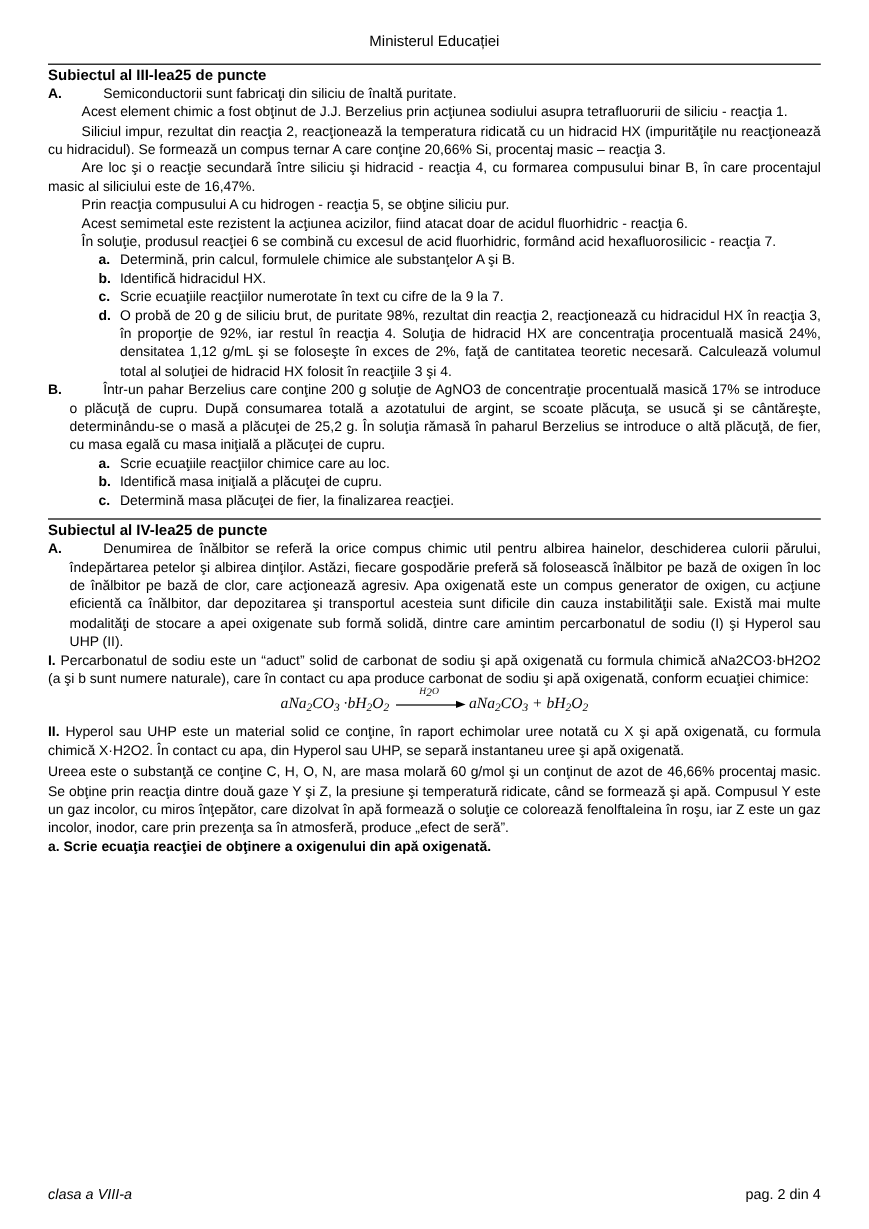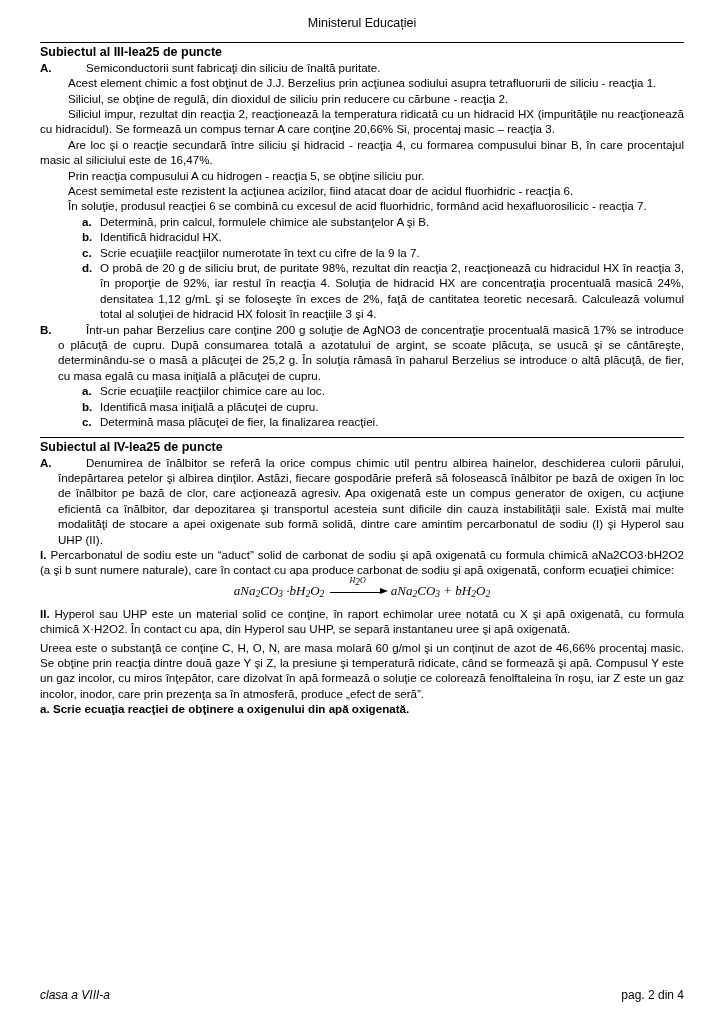--- a/index.html
+++ b/index.html
@@ -12,21 +12,21 @@
     height: 1024px;
     font-family: "Liberation Sans", sans-serif;
     color: #000000;
     position: relative;
     overflow: hidden;
   }
   .page {
     width: 724px;
     height: 1024px;
     box-sizing: border-box;
-    padding: 15px 40px 0 40px;
+    padding: 26px 40px 0 40px;
     position: relative;
   }
   .hdr {
     text-align: center;
     font-size: 12.5px;
     line-height: 1.42;
   }
   .hdr div { white-space: nowrap; }
 
   .rule {
@@ -150,21 +150,20 @@
     <span>25 de puncte</span>
   </div>
 
   <div class="blk">
 
     <div class="para-A">
       <span class="lab">A.</span>
       <span class="txt">Semiconductorii sunt fabricaţi din siliciu de înaltă puritate.</span>
     </div>
     <p class="ind">Acest element chimic a fost obţinut de J.J. Berzelius prin acţiunea sodiului asupra tetrafluorurii de siliciu - reacţia 1.</p>
-    <p class="ind">Siliciul, se obţine de regulă, din dioxidul de siliciu prin reducere cu cărbune - reacţia 2.</p>
     <p class="ind">Siliciul impur, rezultat din reacţia 2, reacţionează la temperatura ridicată cu un hidracid HX (impurităţile nu reacţionează cu hidracidul). Se formează un compus ternar A care conţine 20,66% Si, procentaj masic – reacţia 3.</p>
     <p class="ind">Are loc şi o reacţie secundară între siliciu şi hidracid - reacţia 4, cu formarea compusului binar B, în care procentajul masic al siliciului este de 16,47%.</p>
     <p class="ind">Prin reacţia compusului A cu hidrogen - reacţia 5, se obţine siliciu pur.</p>
     <p class="ind">Acest semimetal este rezistent la acţiunea acizilor, fiind atacat doar de acidul fluorhidric - reacţia 6.</p>
     <p class="ind">În soluţie, produsul reacţiei 6 se combină cu excesul de acid fluorhidric, formând acid hexafluorosilicic - reacţia 7.</p>
 
     <ol class="alpha">
       <li>
         <span class="mk">a.</span>
         <span class="bd">Determină, prin calcul, formulele chimice ale substanţelor A şi B.</span>

